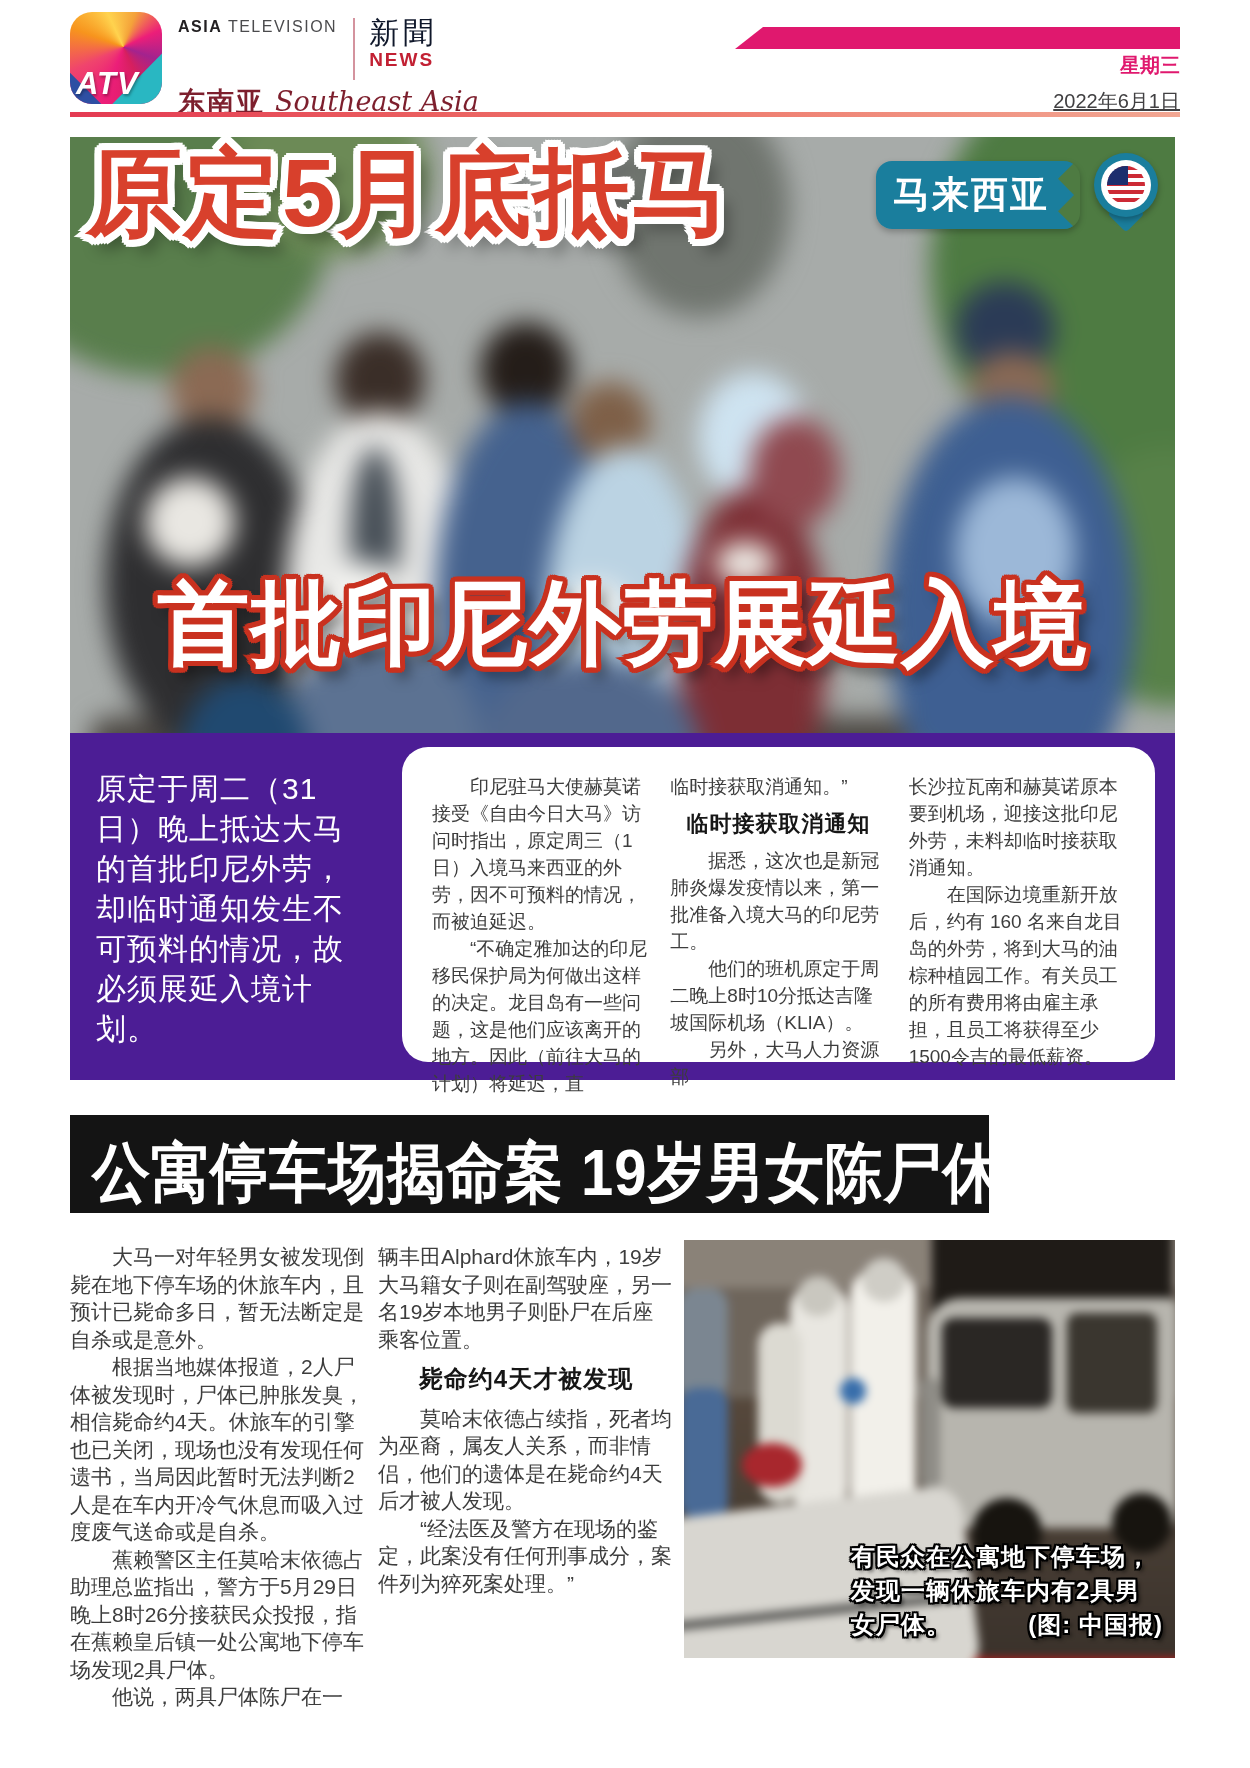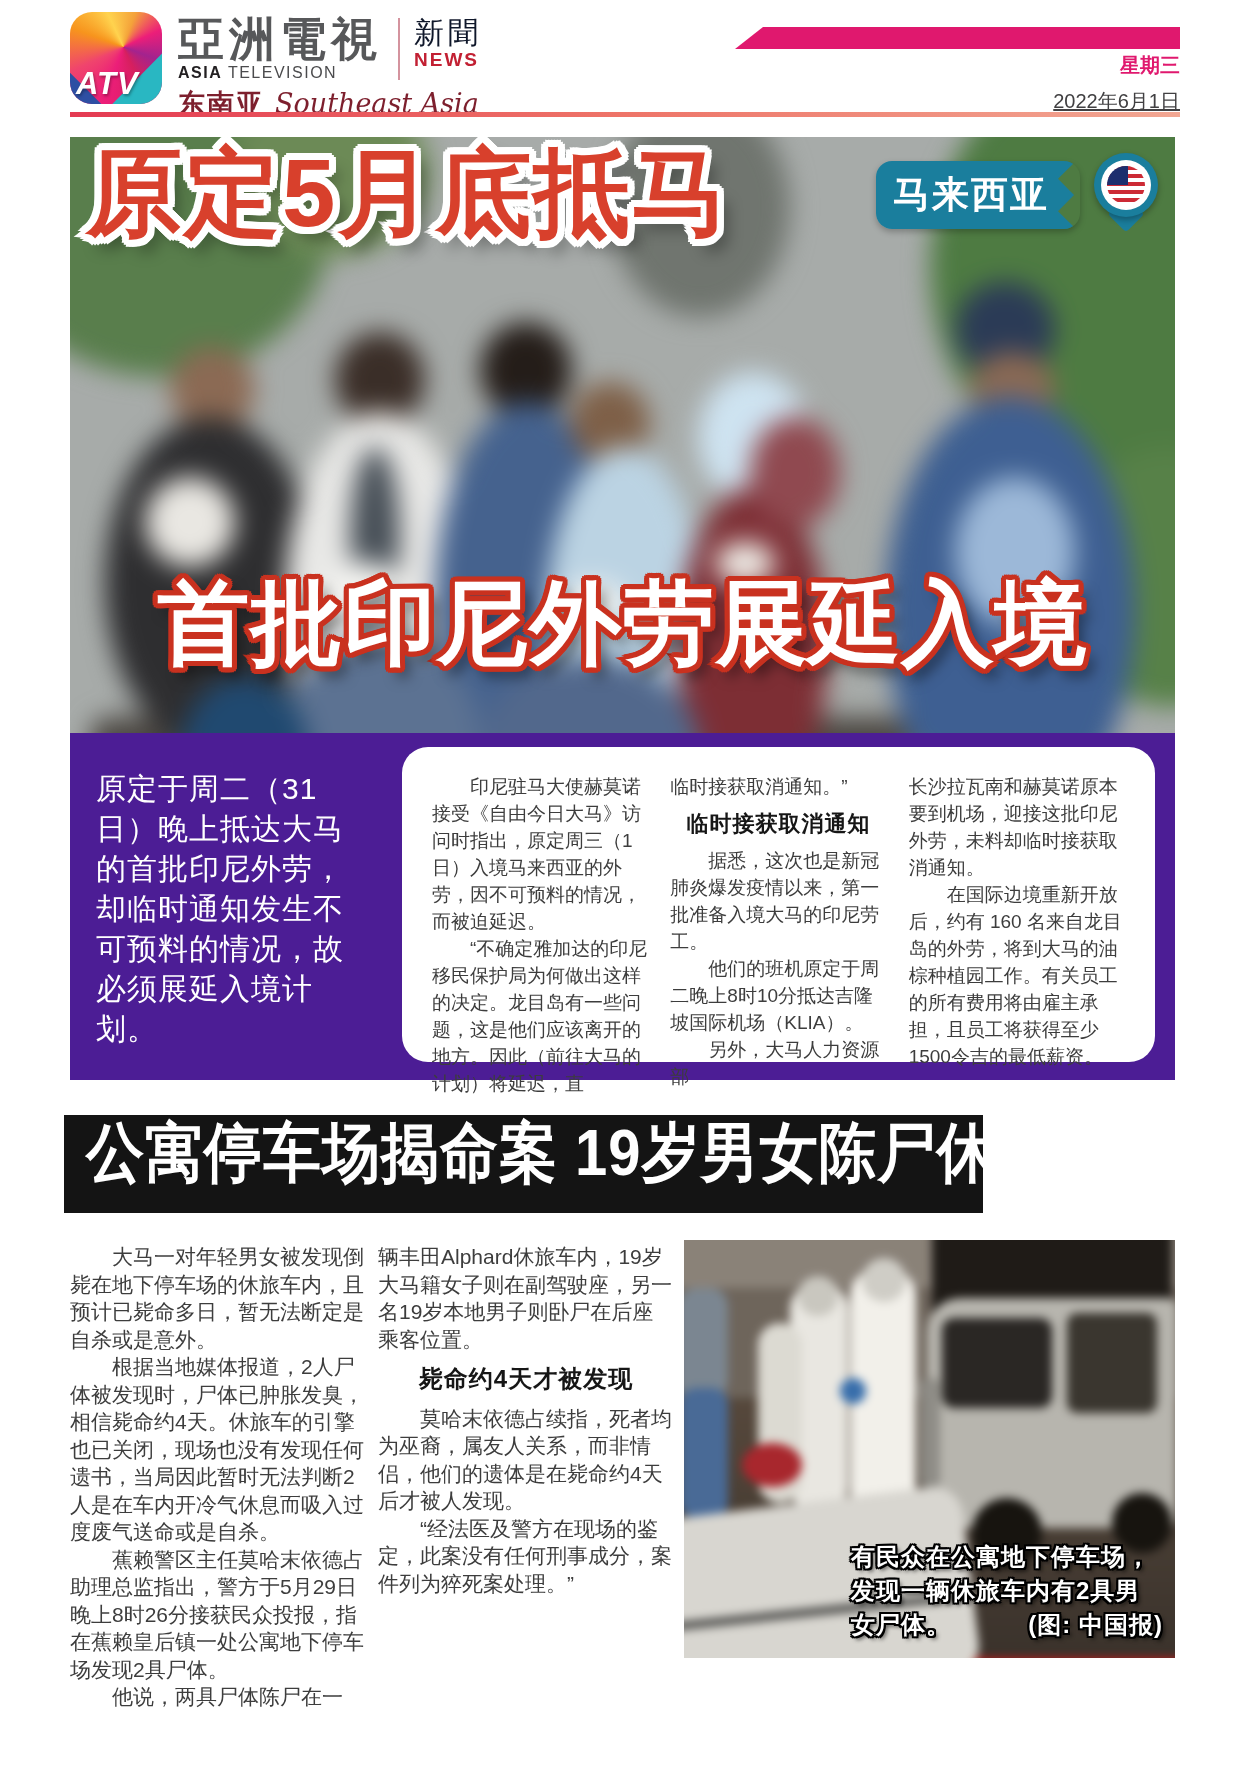--- a/index.html
+++ b/index.html
@@ -86,22 +86,22 @@
     font-size:30px; line-height:40px; letter-spacing:1px; }
   .card { position:absolute; left:332px; top:14px; width:753px; height:315px; background:#ffffff;
     border-radius:26px; padding:26px 30px 20px 30px; display:flex; gap:22px; }
   .card .col { flex:1; font-size:19px; line-height:27px; color:#3d3d3d; }
   .card p { text-indent:2em; }
   .card p.noind { text-indent:0; }
   .subhead { font-size:22px; font-weight:900; color:#161616; text-align:center;
     margin:10px 0 10px 0; text-indent:0 !important; letter-spacing:1px; }
 
   
-  .banner2 { position:absolute; left:64px; top:1115px; width:919px; height:98px; background:#141414;
-    display:flex; align-items:flex-start; }
+  .banner2 { position:absolute; left:70px; top:1115px; width:919px; height:98px; background:#141414;
+    display:flex; align-items:flex-end; }
   .banner2-title { color:#ffffff; font-size:58px; font-weight:900; letter-spacing:1px;
     padding-left:22px; transform:scaleY(1.12); transform-origin:center; white-space:nowrap; }
 
   .a2col { position:absolute; top:1243px; font-size:21px; line-height:27.5px; color:#3d3d3d; }
   .a2col p { text-indent:2em; }
   .a2col p.noind { text-indent:0; }
   .a2col .subhead { font-size:24px; margin:12px 0; }
   .a2col1 { left:70px; width:300px; }
   .a2col2 { left:378px; width:296px; }
 
@@ -124,21 +124,20 @@
 
   <div>
     <div class="atv-logo">
       <div class="wedge-teal"></div>
       <div class="wedge-blue"></div>
       <span class="atv-text">ATV</span>
     </div>
     <div class="brand">
       <div class="brand-row">
         <div>
-          <div class="brand-cn">亞洲電視</div>
           <div class="brand-en"><b>ASIA</b> <span>TELEVISION</span></div>
         </div>
         <div class="brand-divider"></div>
         <div>
           <div class="news-cn">新聞</div>
           <div class="news-en">NEWS</div>
         </div>
       </div>
       <div class="region-script">
         <span class="region-cn">东南亚</span><span class="region-en">Southeast Asia</span>

